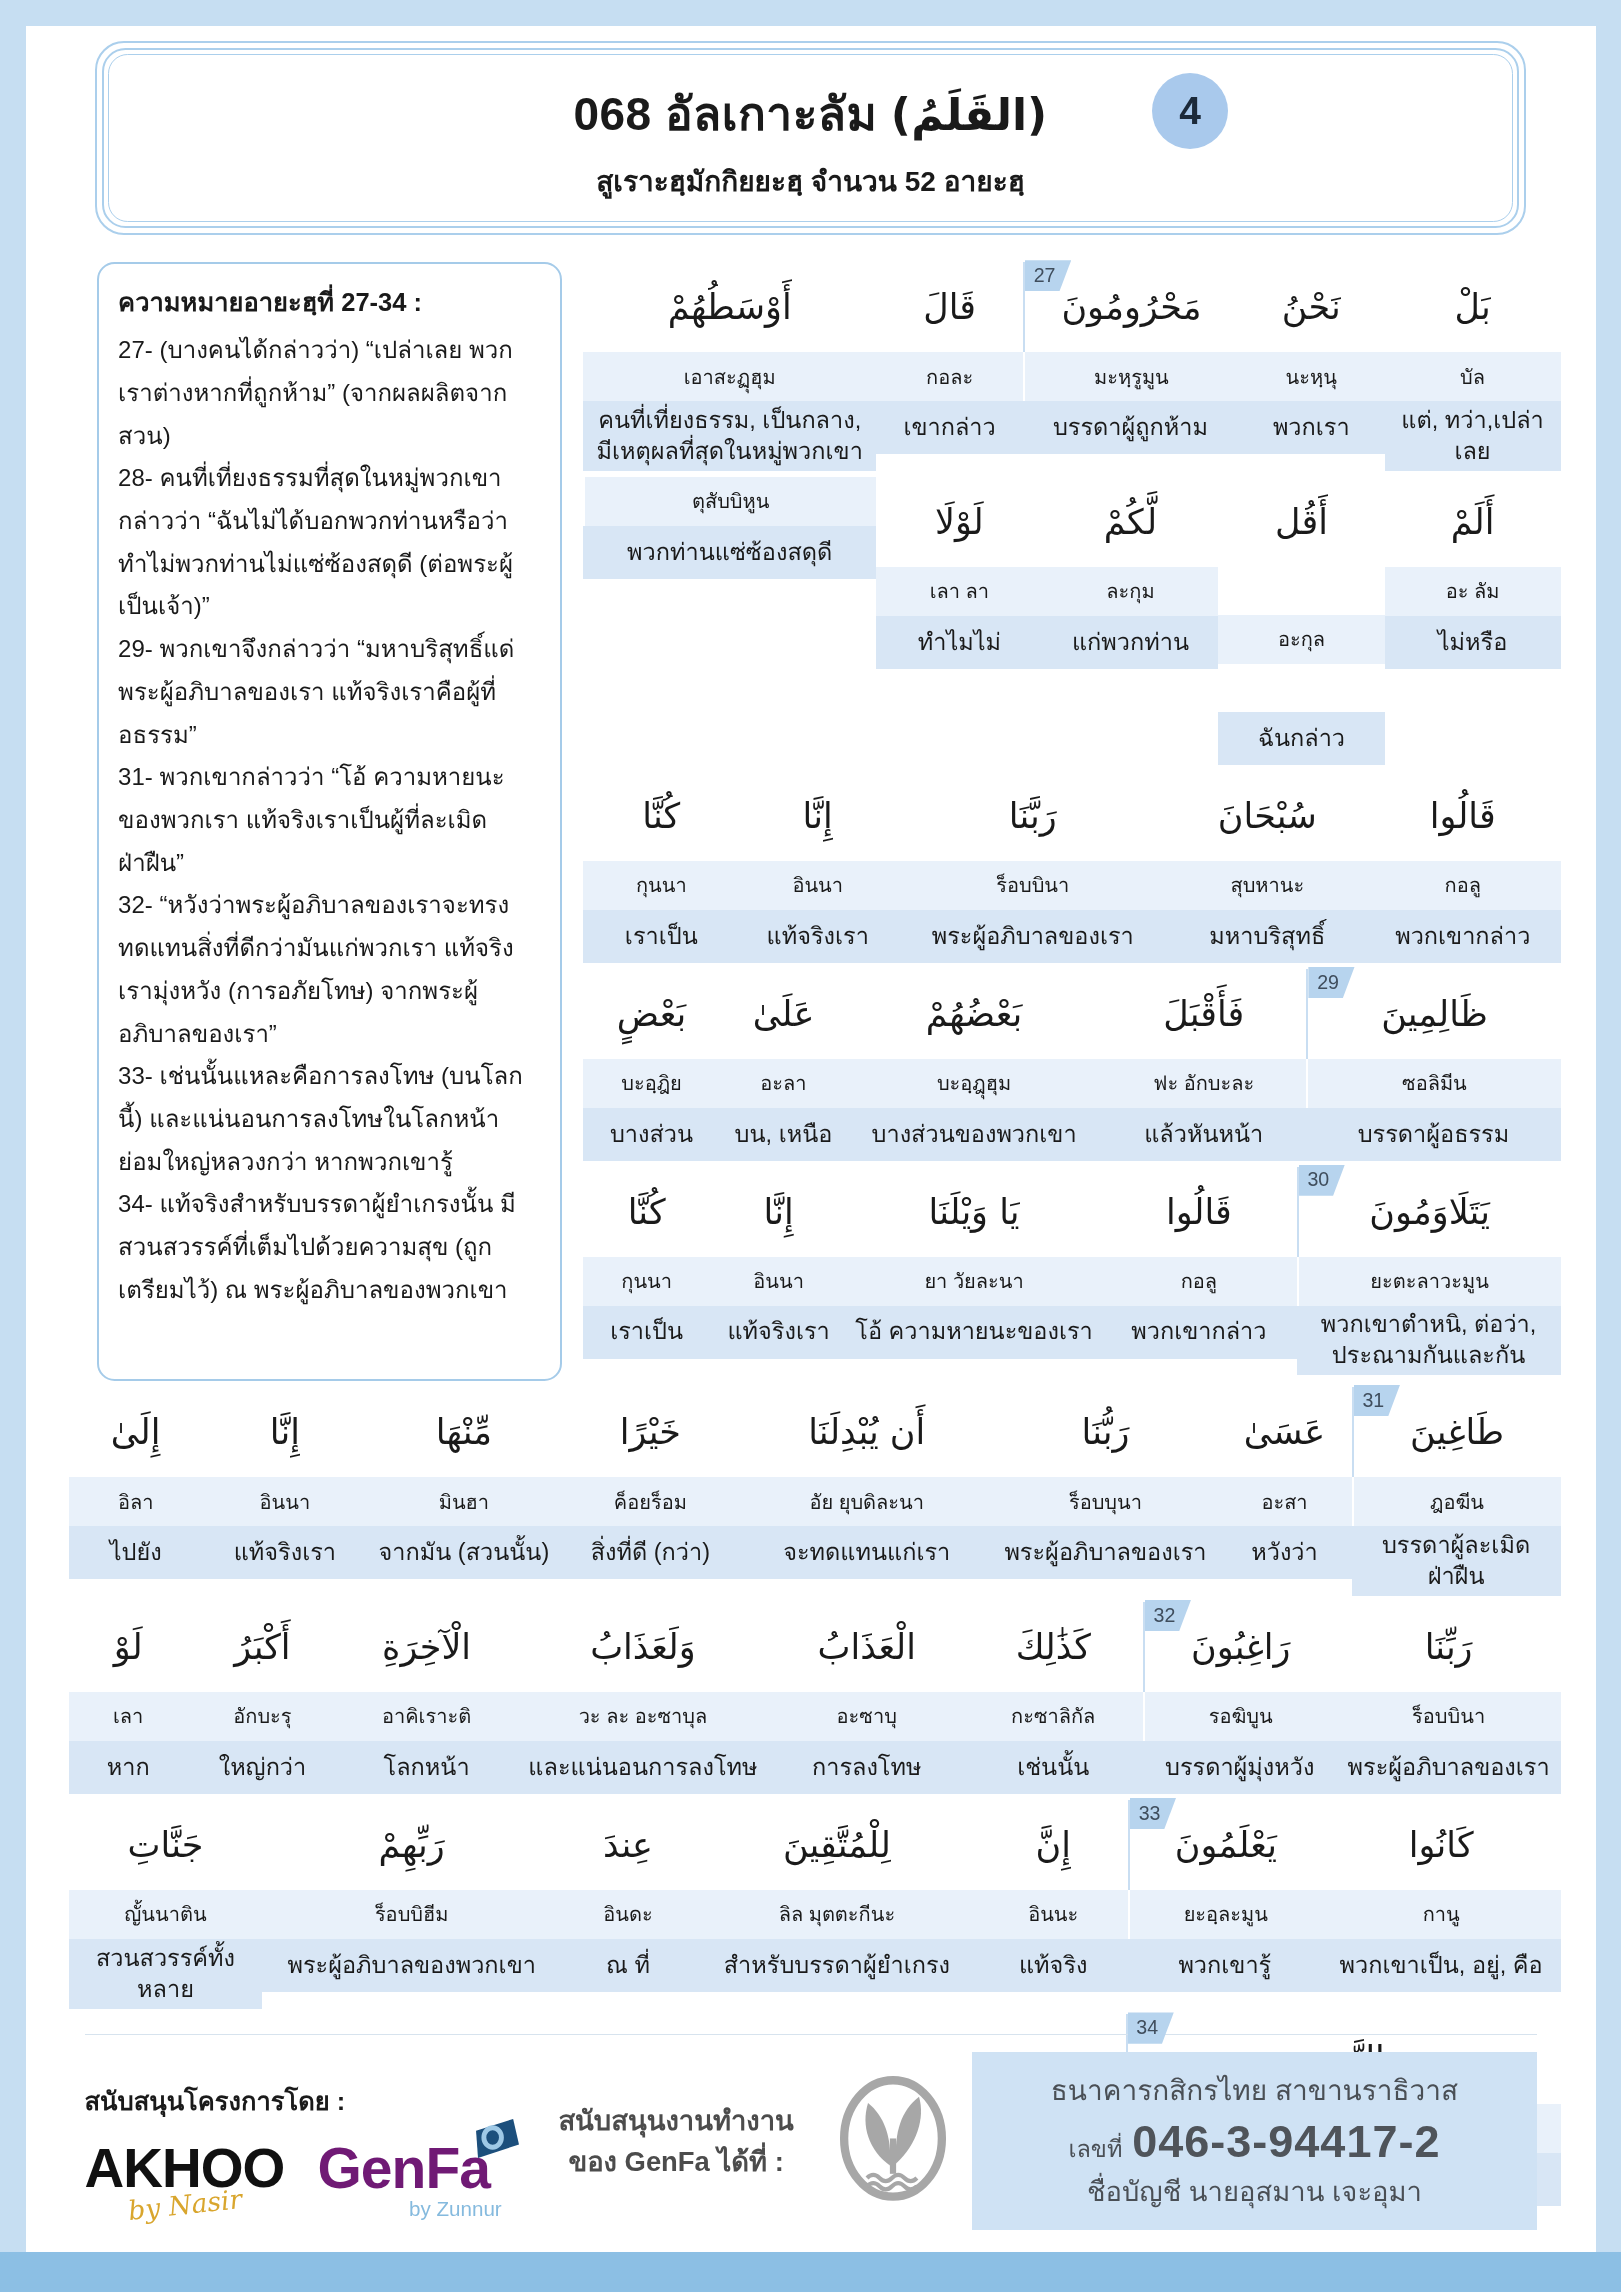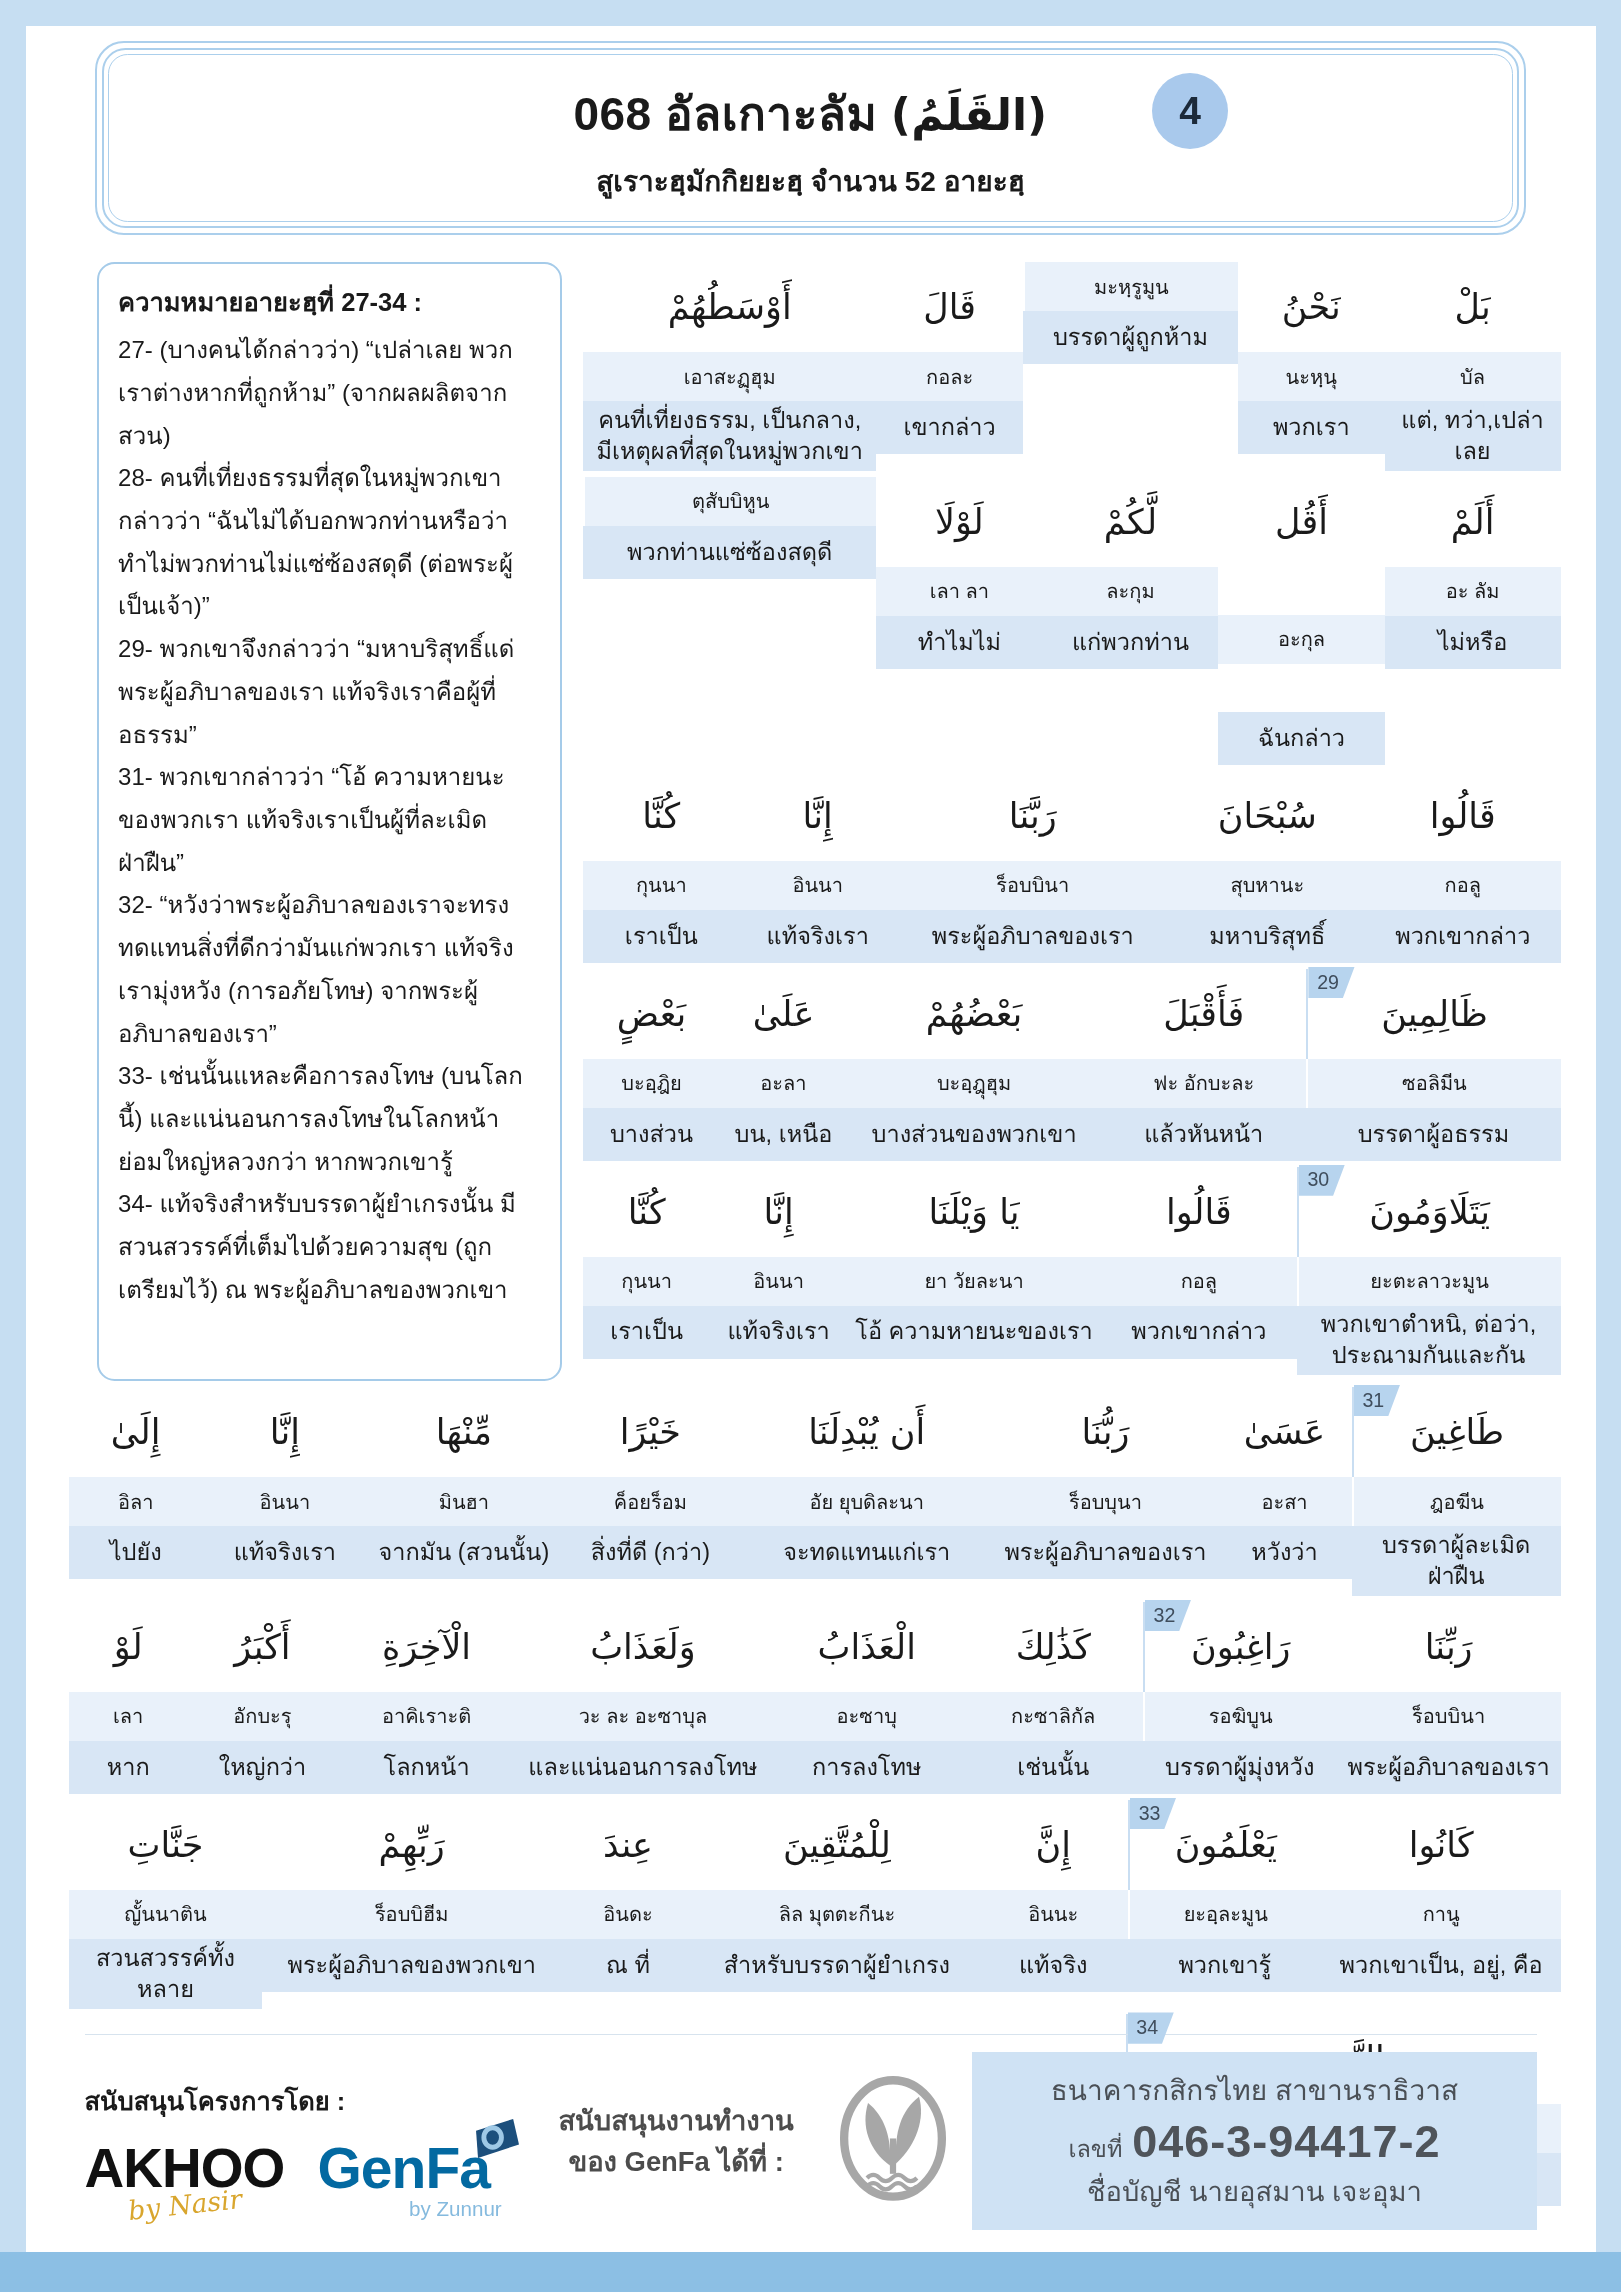--- a/index.html
+++ b/index.html
@@ -53,21 +53,21 @@
   .footer-divider { border-top:1.5px solid #d7e3ee; margin-bottom:17.6px; }
   .footer-content { display:flex; align-items:center; }
   .footer-left { display:flex; flex-direction:column; }
   .sponsor-heading { font-size:25.5px; font-weight:800; margin-bottom:13.7px; }
   .logos { display:flex; align-items:center; gap:25.5px; }
   .akhoo { position:relative; padding-right:7.8px; }
   .akhoo-text { font-size:55px; font-weight:900; letter-spacing:-1px; color:#111111; font-stretch:condensed; }
   .akhoo-by { position:absolute; left:43px; bottom:-19.6px; font-family:"DejaVu Serif",serif; font-style:italic;
               font-size:26.5px; color:#d9a62e; transform:rotate(-6deg); white-space:nowrap; }
   .genfa { position:relative; padding-right:25.5px; }
-  .genfa-text { font-size:57px; font-weight:800; color:#0369a1; letter-spacing:-1px; }
+  .genfa-text { font-size:57px; font-weight:800; color:#701a75; letter-spacing:-1px; }
   .genfa-flag { position:absolute; top:-15.7px; right:-5.9px; }
   .genfa-by { position:absolute; right:13.7px; bottom:-19.6px; font-size:20.6px; color:#85bade; }
   .support-text { margin-left:43px; font-size:27.4px; font-weight:800; color:#4c4c4c; text-align:center; line-height:1.5; }
   .bank-logo { margin-left:41px; flex:none; }
   .bank-box { margin-left:21.6px; flex:1; background:#cfe2f4; padding:15.7px 19.6px 17.6px; text-align:center; color:#4a4f55; }
   .bank-line1 { font-size:28px; }
   .bank-line2 { margin-top:3.9px; }
   .bank-label { font-size:23.5px; margin-right:9.8px; }
   .bank-number { font-size:45px; font-weight:800; letter-spacing:1px; color:#4f545a; }
   .bank-line3 { font-size:27.4px; margin-top:2px; }
@@ -112,20 +112,24 @@
               <div class="mean">คนที่เที่ยงธรรม, เป็นกลาง, มีเหตุผลที่สุดในหมู่พวกเขา</div>
             </div>
             <div class="cell" style="flex: 15 1 0%;">
               <div class="ar-wrap">
                 <span class="ar" dir="rtl">قَالَ</span>
               </div>
               <div class="tr">กอละ</div>
               <div class="mean">เขากล่าว</div>
             </div>
             <div class="cell verse-start" style="flex: 22 1 0%;">
+              <div class="ar-wrap">
+                <div class="vbadge">27</div>
+                <span class="ar" dir="rtl">مَحْرُومُونَ</span>
+              </div>
               <div class="tr">มะหฺรูมูน</div>
               <div class="mean">บรรดาผู้ถูกห้าม</div>
             </div>
             <div class="cell" style="flex: 15 1 0%;">
               <div class="ar-wrap">
                 <span class="ar" dir="rtl">نَحْنُ</span>
               </div>
               <div class="tr">นะหฺนุ</div>
               <div class="mean">พวกเรา</div>
             </div>

